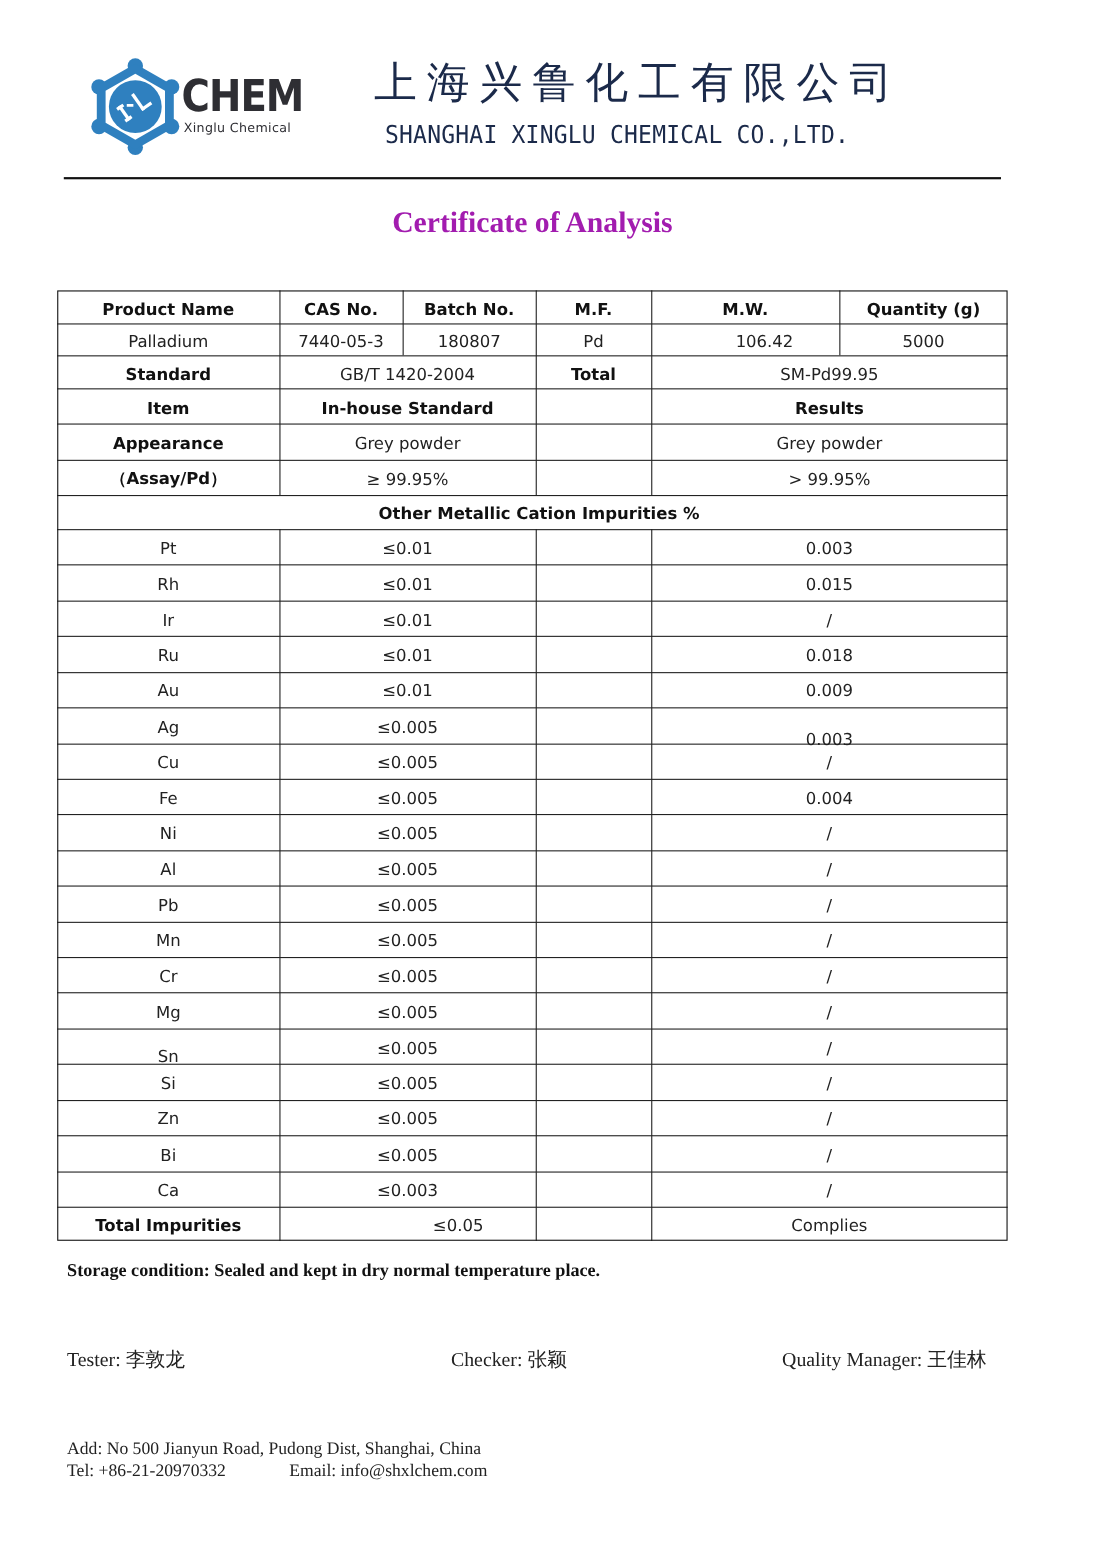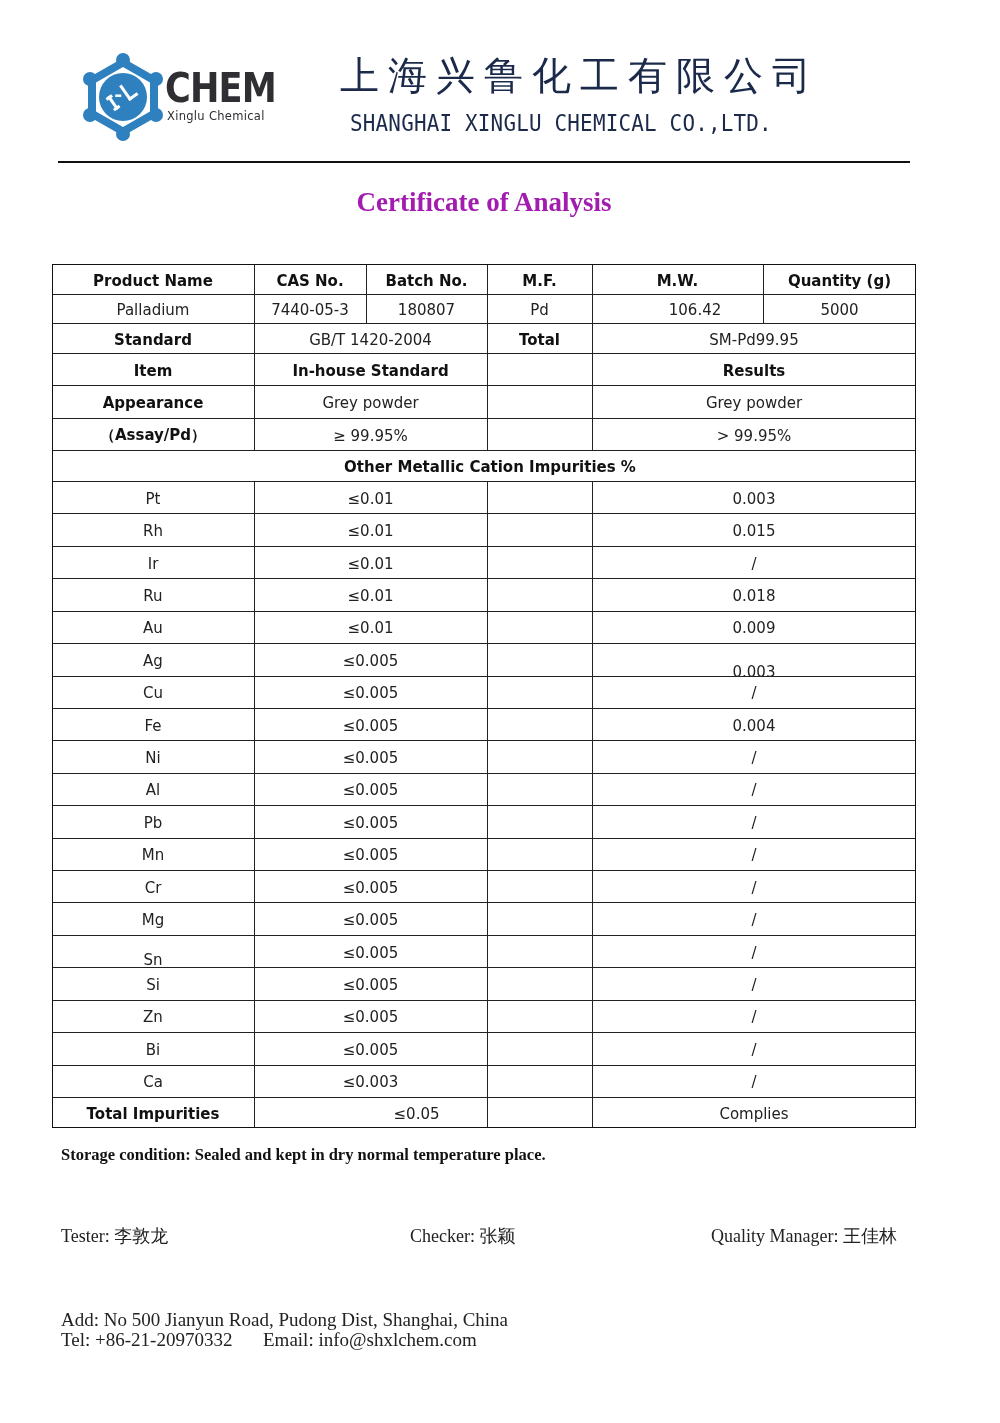--- a/index.html
+++ b/index.html
@@ -20,21 +20,21 @@
   .grid { left: 52px; top: 264px; width: 864px; height: 864px; }
   .cell { position: absolute; display: flex; align-items: center; justify-content: center; font-family: "DejaVu Sans", sans-serif; font-size: 15px; color: #222; white-space: nowrap; box-sizing: border-box; padding-top: 3px; }
   .cell.b { font-weight: bold; color: #111; }
   .hl { position: absolute; height: 0; border-top: 1.5px solid #222; }
   .vl { position: absolute; width: 0; border-left: 1.5px solid #222; }
   .frame { position: absolute; left: 0; top: 0; width: 864px; height: 864px; border: 1.5px solid #111; box-sizing: border-box; }
 
   
   .storage { left: 61px; top: 1145px; font-family: "Liberation Serif", serif; font-weight: bold; font-size: 16.5px; color: #111; }
   .sig { top: 1224px; font-family: "Liberation Serif", serif; font-size: 18px; color: #222; white-space: nowrap; }
-  .addr { left: 61px; font-family: "Liberation Serif", serif; font-size: 19px; color: #222; white-space: nowrap; }
+  .addr { left: 61px; font-family: "Liberation Serif", serif; font-size: 16px; color: #222; white-space: nowrap; }
 </style>
 </head>
 <body>
 
 <div class="abs logo">
   <svg width="90" height="90" viewBox="0 0 90 90">
     <g fill="#2f80bf">
       <circle cx="45" cy="8" r="7"></circle>
       <circle cx="78" cy="27" r="7"></circle>
       <circle cx="78" cy="63" r="7"></circle>

